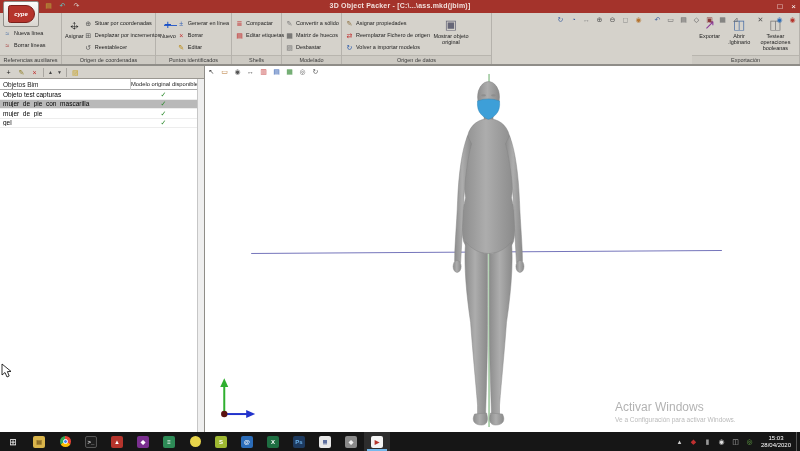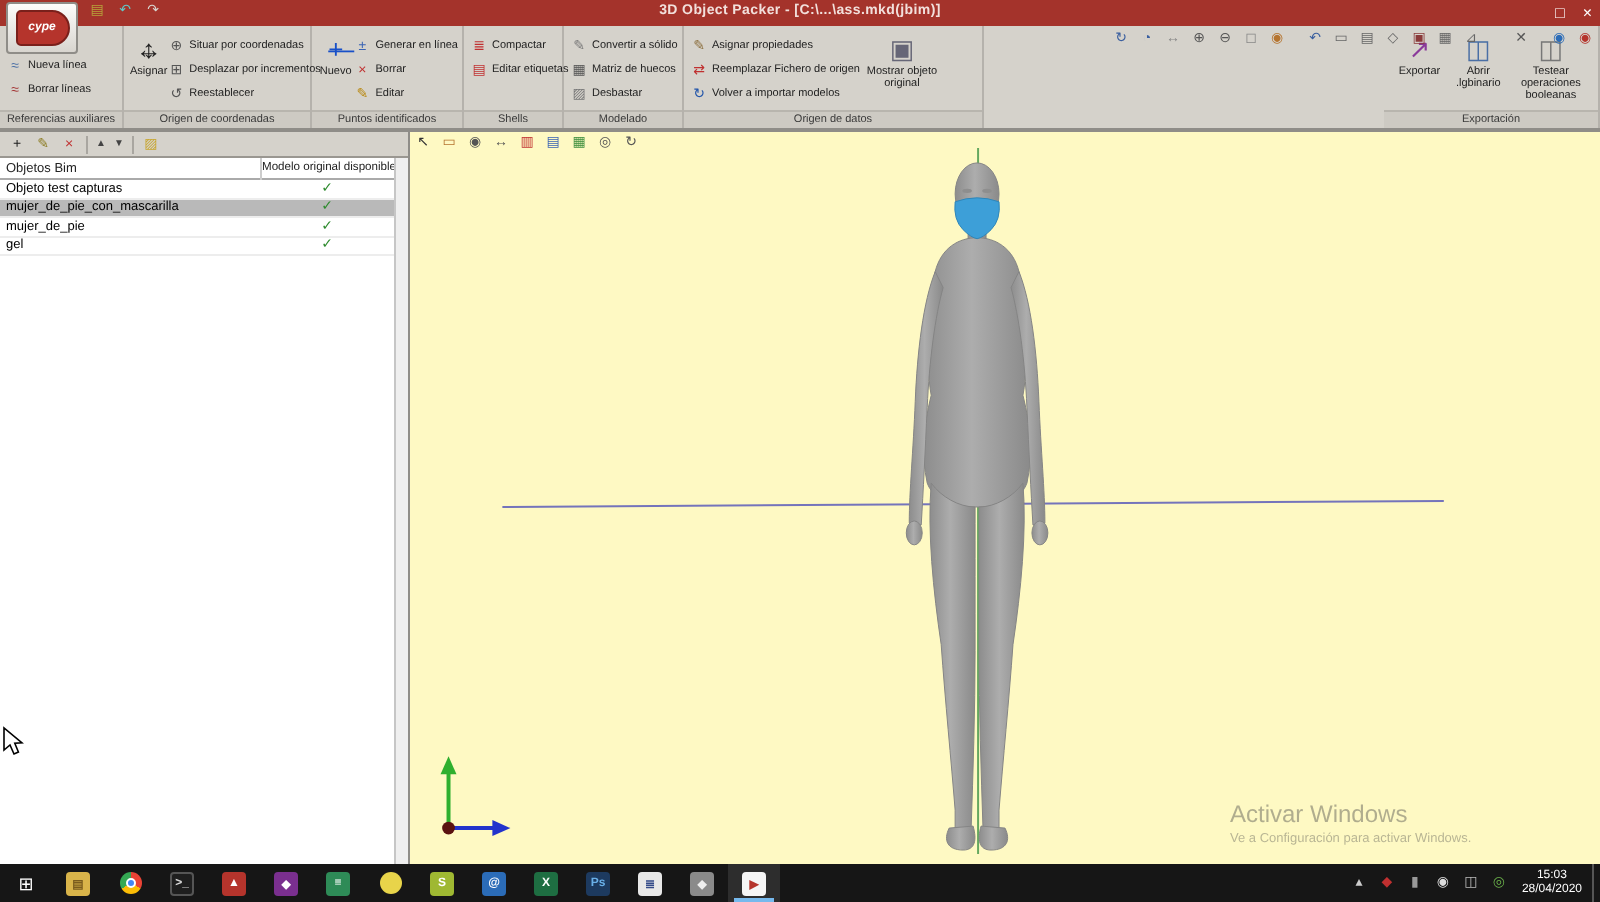--- a/index.html
+++ b/index.html
@@ -306,21 +306,21 @@
         </div>
         <div class="prow">
           <div class="c1">gel</div>
           <div class="c2" style="color: rgb(46, 139, 46);">✓</div>
         </div>
       </div>
   </div>
   <div class="pscroll"></div>
 </div>
 
-<div class="viewport" style="background: #fef9c3;">
+<div class="viewport" style="background: #ffffff;">
   <div class="vtoolbar" id="viewport-toolbar">
       <span class="ricon" style="color: rgb(51, 51, 51);">↖</span>
       <span class="ricon" style="color: rgb(181, 116, 47);">▭</span>
       <span class="ricon" style="color: rgb(85, 85, 85);">◉</span>
       <span class="ricon" style="color: rgb(85, 85, 85);">↔</span>
       <span class="ricon" style="color: rgb(192, 48, 48);">▥</span>
       <span class="ricon" style="color: rgb(58, 100, 180);">▤</span>
       <span class="ricon" style="color: rgb(63, 143, 63);">▦</span>
       <span class="ricon" style="color: rgb(85, 85, 85);">◎</span>
       <span class="ricon" style="color: rgb(85, 85, 85);">↻</span>

